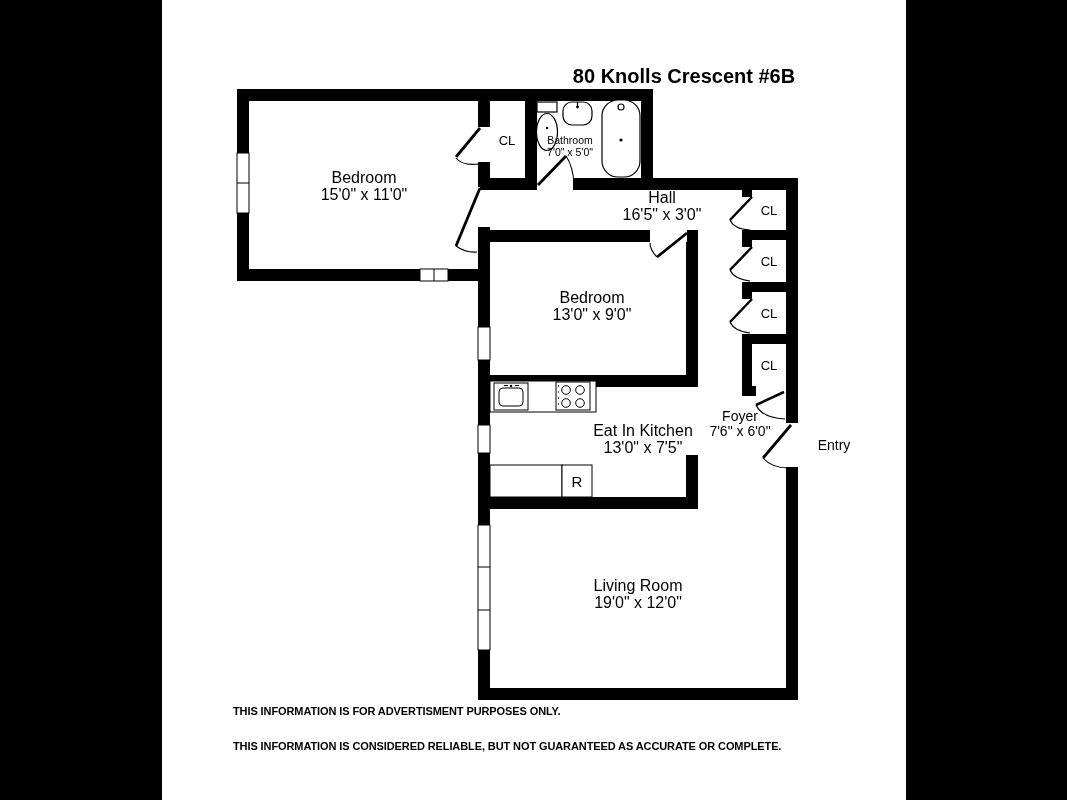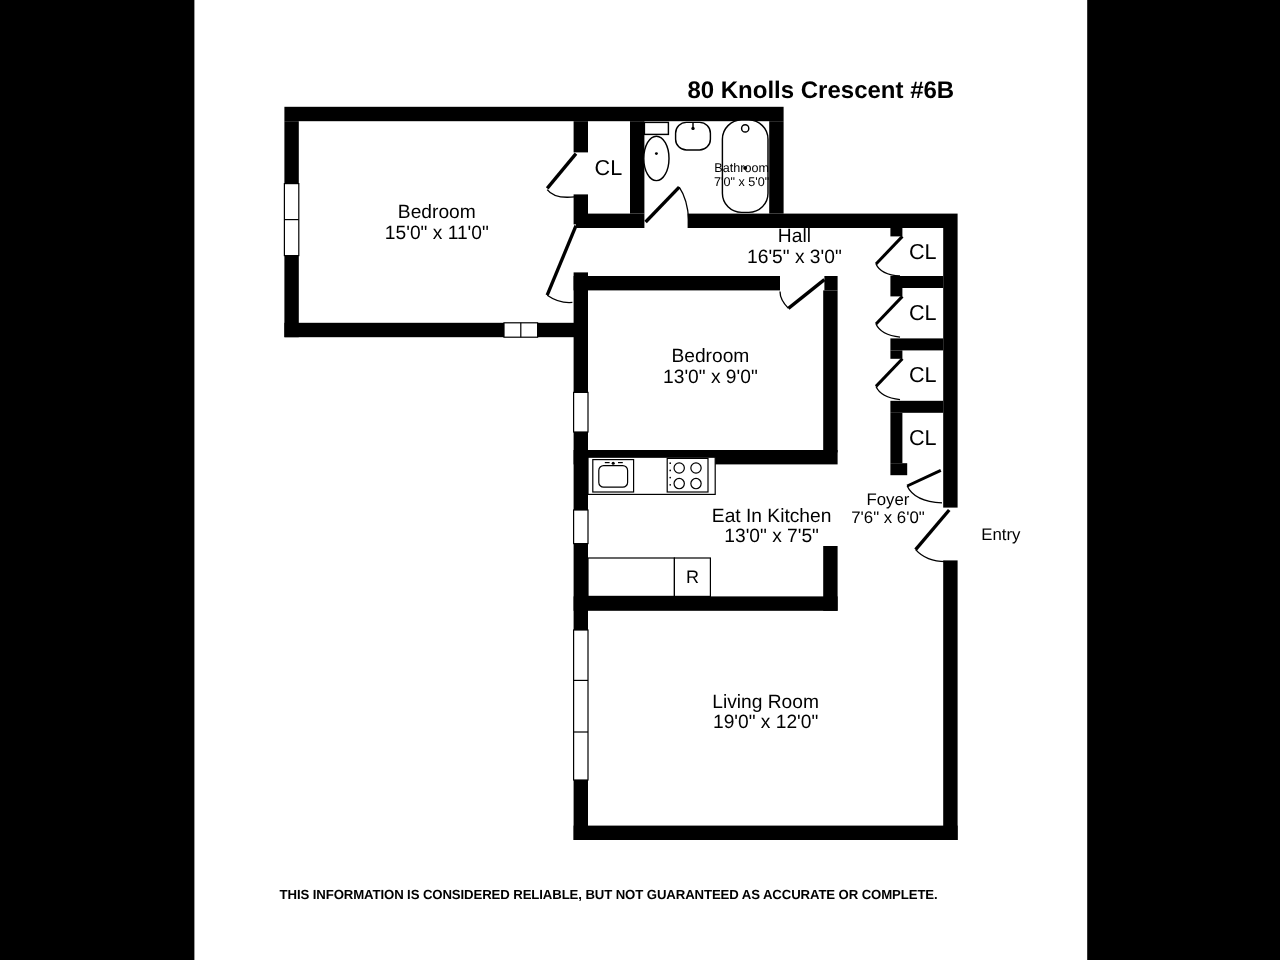--- a/index.html
+++ b/index.html
@@ -5,21 +5,21 @@
   html,body{margin:0;padding:0;background:#000;}
   #stage{
     position:relative;width:1067px;height:800px;background:#000;
     font-family:"Liberation Sans", sans-serif;overflow:hidden;border-radius:13px;
   }
   #paper{position:absolute;left:162px;top:0;width:744px;height:800px;background:#fff;}
   #plan-svg{position:absolute;left:0;top:0;width:1067px;height:800px;}
   .lbl{position:absolute;transform:translate(-50%,-50%);text-align:center;color:#000;white-space:nowrap;}
   .room-lbl{font-size:16px;line-height:17px;}
   .small-lbl{font-size:10.5px;line-height:12px;}
-  .cl-lbl{font-size:18px;font-weight:400;}
+  .cl-lbl{font-size:13px;font-weight:400;}
   .foyer-lbl{font-size:14px;line-height:15px;}
   .entry-lbl{font-size:14px;padding-left:40px;}
   .r-lbl{font-size:15px;}
   #title{position:absolute;left:684px;top:76px;transform:translate(-50%,-50%);
     font-size:20px;font-weight:bold;white-space:nowrap;color:#000;}
   .disclaimer{position:absolute;left:233px;font-size:11px;font-weight:bold;
     letter-spacing:-0.1px;color:#000;white-space:nowrap;}
   #disc1{top:705px;}
   #disc2{top:740px;}
 </style>
@@ -186,21 +186,21 @@
 
   <div id="title">80 Knolls Crescent #6B</div>
 
   <div class="lbl room-lbl" style="left:364px;top:186px;">
     <div>Bedroom</div>
     <div>15'0" x 11'0"</div>
   </div>
 
   <div class="lbl cl-lbl" style="left:507px;top:140px;">CL</div>
 
-  <div class="lbl small-lbl" style="left:570px;top:146px;margin-left:48px;">
+  <div class="lbl small-lbl" style="left:570px;top:146px;">
     <div>Bathroom</div>
     <div>7'0" x 5'0"</div>
   </div>
 
   <div class="lbl room-lbl" style="left:617px;top:206px;margin-left:45px;">
     <div>Hall</div>
     <div>16'5" x 3'0"</div>
   </div>
 
   <div class="lbl room-lbl" style="left:592px;top:306px;">
@@ -225,14 +225,15 @@
 
   <div class="lbl cl-lbl" style="left:769px;top:210px;">CL</div>
   <div class="lbl cl-lbl" style="left:769px;top:261px;">CL</div>
   <div class="lbl cl-lbl" style="left:769px;top:313px;">CL</div>
   <div class="lbl cl-lbl" style="left:769px;top:365px;">CL</div>
 
   <div class="lbl entry-lbl" style="left:814px;top:445px;">Entry</div>
 
   <div class="lbl r-lbl" style="left:577px;top:481px;">R</div>
 
+  <div class="disclaimer" id="disc1">THIS INFORMATION IS FOR ADVERTISMENT PURPOSES ONLY.</div>
   <div class="disclaimer" id="disc2">THIS INFORMATION IS CONSIDERED RELIABLE, BUT NOT GUARANTEED AS ACCURATE OR COMPLETE.</div>
 </div>
 
 </body></html>

